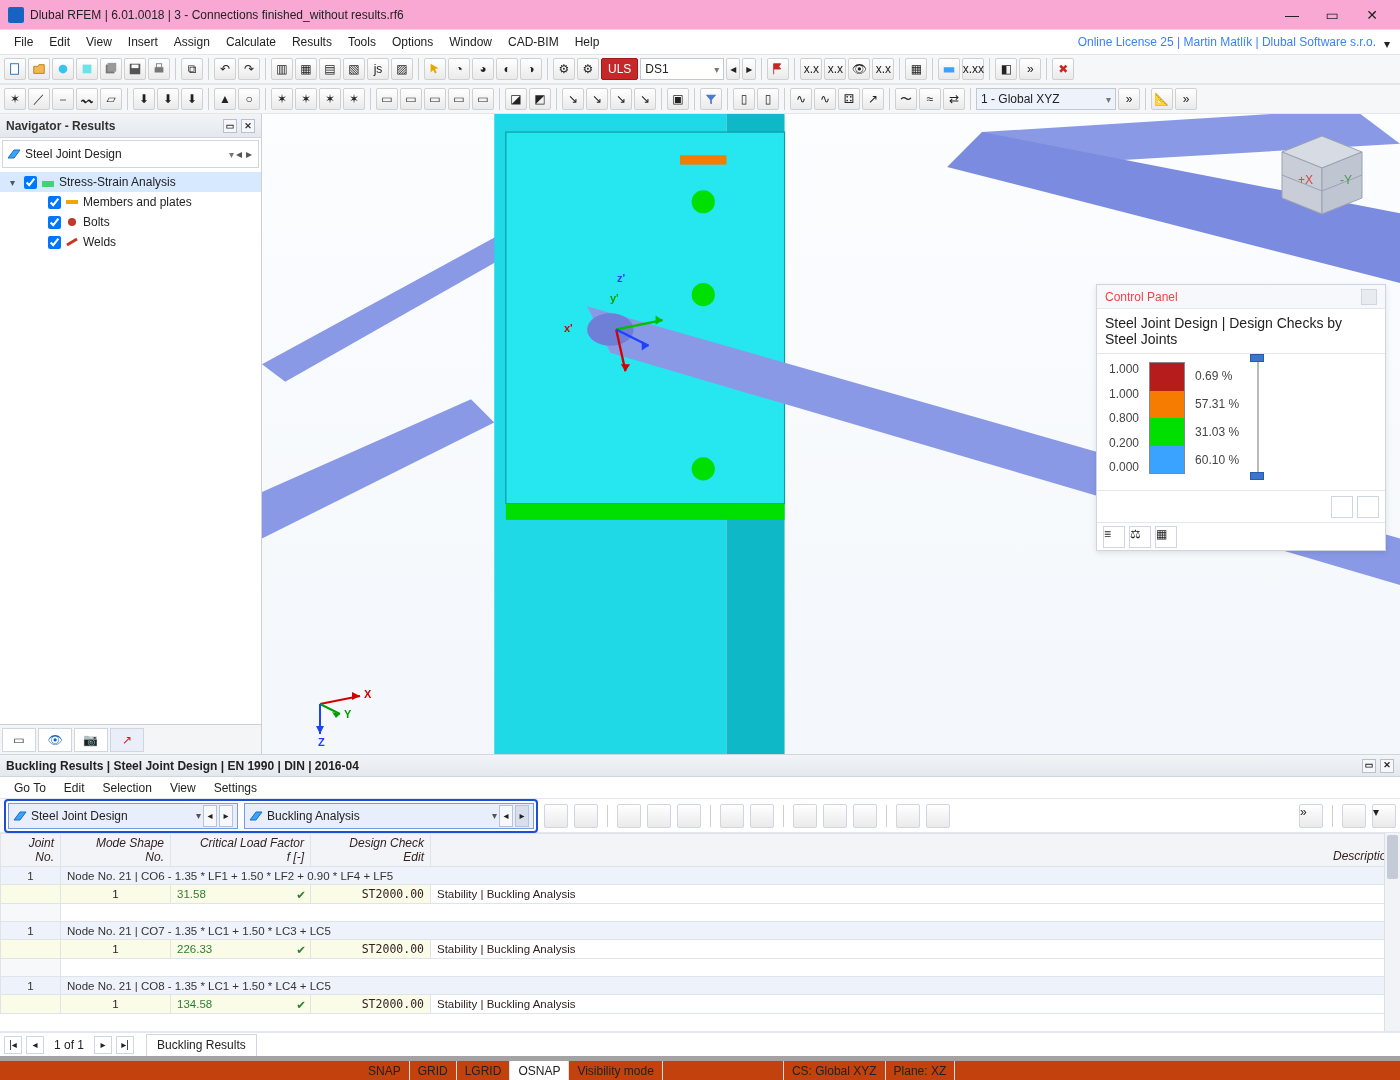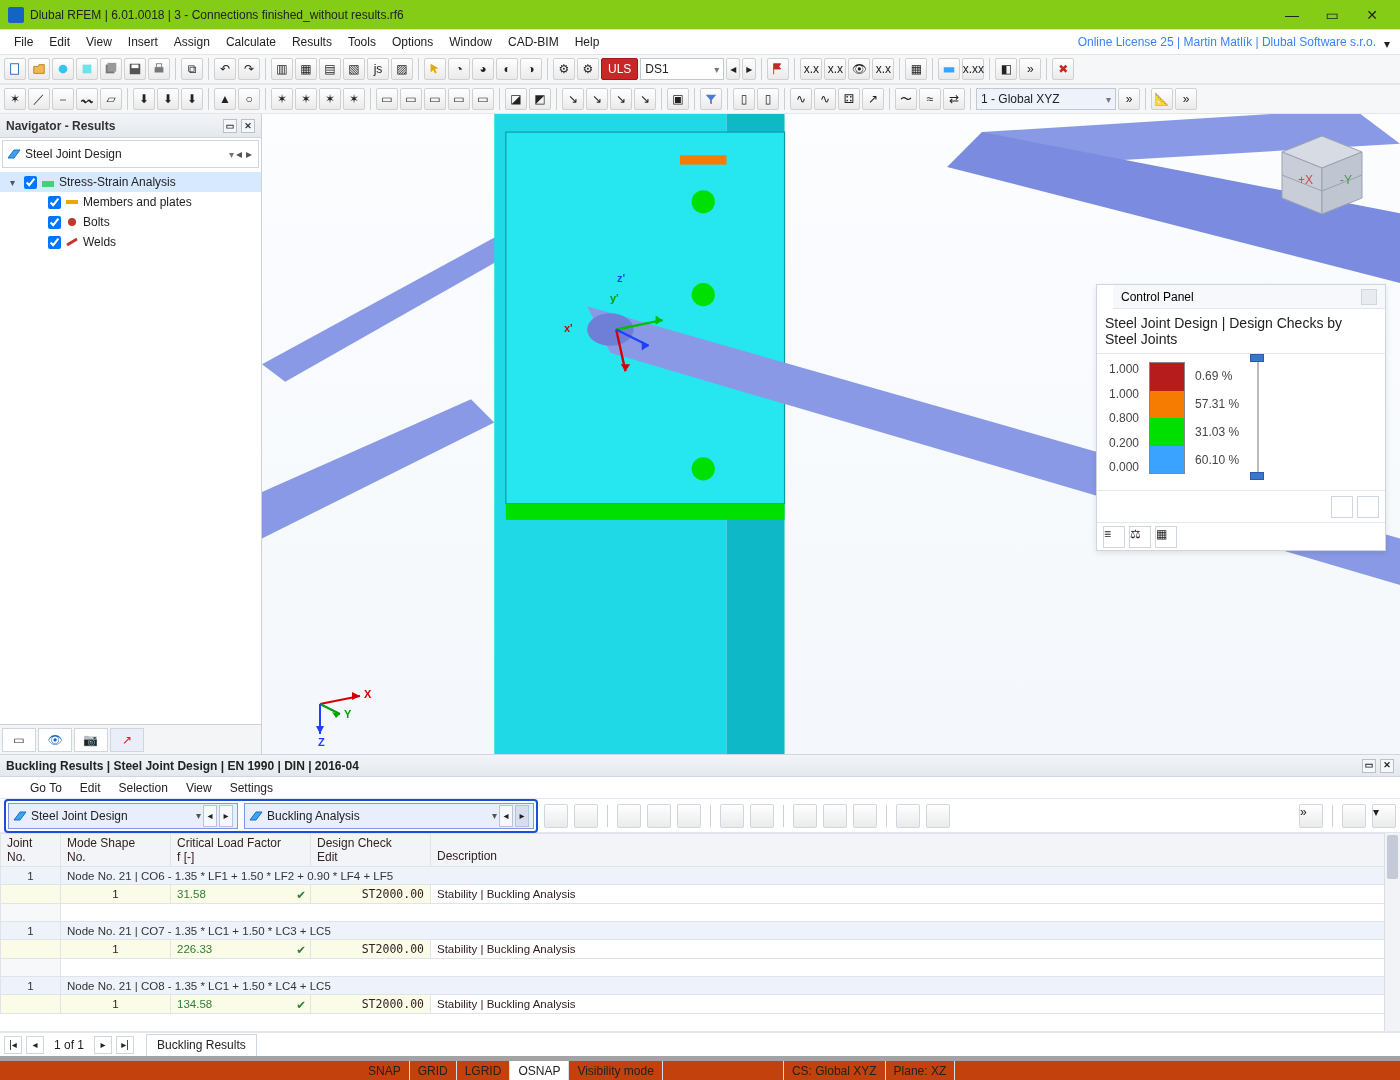--- a/index.html
+++ b/index.html
@@ -1,19 +1,19 @@
 <!DOCTYPE html>
 <html><head>
 <meta charset="utf-8">
 <style>
   * { box-sizing: border-box; margin: 0; padding: 0; font-family: "Segoe UI", Tahoma, sans-serif; font-size: 12px; }
   body { background: #fff; width: 1400px; height: 1080px; overflow: hidden; position: relative; color: #222; }
 
   
-  .titlebar { height: 30px; display: flex; align-items: center; padding: 0 8px; background: #84cc16; border-bottom: 1px solid #e0e0e0; }
+  .titlebar { height: 30px; display: flex; align-items: center; padding: 0 8px; background: #f9a8d4; border-bottom: 1px solid #e0e0e0; }
   .titlebar .app-icon { width: 16px; height: 16px; background: #1565c0; border-radius: 2px; margin-right: 6px; }
   .titlebar .title { flex: 0 0 auto; }
   .titlebar .spacer { flex: 1; }
   .winbtn { width: 40px; height: 28px; text-align: center; line-height: 28px; font-size: 14px; }
 
   
   .menubar { height: 24px; display: flex; align-items: center; padding: 0 6px; background: #fff; }
   .menubar .item { padding: 2px 8px; }
   .menubar .spacer { flex: 1; }
   .menubar .license { color: #3b82f6; padding-right: 4px; margin-left: 40px; }
@@ -55,55 +55,55 @@
   .left-bottom .tico { width:16px; height:12px; }
 
   .left-tabs { height:30px; border-top:1px solid #d0d0d0; display:flex; align-items:center; gap:2px; padding:0 2px; background:#f4f5f7; }
   .left-tabs .tab { width:34px; height:24px; border:1px solid #cfd6df; background:#fff; display:flex; align-items:center; justify-content:center; }
 
   .viewport { flex:1; position:relative; background:linear-gradient(#fbfdff,#f4f7fb); overflow:hidden; }
   .axis-lbl { position:absolute; font-size:11px; font-weight:600; }
 
   
   .ctl-panel { position:absolute; right:14px; top:170px; width:290px; background:#fff; border:1px solid #cfd6df; box-shadow:0 2px 6px rgba(0,0,0,.1); }
-  .ctl-panel .hdr { height:24px; display:flex; align-items:center; padding:0 8px; color:#000000; background:#f6f8fb; border-bottom:1px solid #e3e7ed;margin-left:16px; }
+  .ctl-panel .hdr { height:24px; display:flex; align-items:center; padding:0 8px; color:#ef4444; background:#f6f8fb; border-bottom:1px solid #e3e7ed; }
   .ctl-panel .hdr .x { margin-left:auto; width:16px; height:16px; background:#e8ecf1; border:1px solid #cfd6df; }
   .ctl-panel .sub { padding:6px 8px; font-size:14px; border-bottom:1px solid #e3e7ed; }
   .ctl-panel .body { padding:8px 12px; display:flex; gap:10px; position:relative; }
   .ctl-panel .ticks { display:flex; flex-direction:column; justify-content:space-between; height:112px; text-align:right; font-size:11px; color:#444; }
   .ctl-panel .swatches { display:flex; flex-direction:column; width:36px; height:112px; border:1px solid #888; }
   .ctl-panel .sw { flex:1; }
   .ctl-panel .pct { display:flex; flex-direction:column; justify-content:space-around; height:112px; font-size:11px; color:#444; }
   .ctl-panel .slider { width:18px; height:130px; position:relative; margin-top:-10px; }
   .ctl-panel .slider .track { position:absolute; left:8px; top:8px; bottom:8px; width:2px; background:#bbb; }
   .ctl-panel .slider .thumb { position:absolute; width:14px; height:8px; left:1px; background:#3a76d0; border:1px solid #2a5aa8; }
   .ctl-panel .ftr { height:32px; border-top:1px solid #e3e7ed; display:flex; align-items:center; padding:0 6px; }
   .ctl-panel .ftr .btns-right { margin-left:auto; display:flex; gap:4px; }
   .ctl-panel .ftr .b { width:22px; height:22px; border:1px solid #cfd6df; background:#fff; }
   .ctl-panel .ftabs { height:28px; border-top:1px solid #e3e7ed; display:flex; align-items:center; gap:4px; padding:0 6px; }
 
   .orient-cube { position:absolute; right:28px; top:8px; width:110px; height:100px; }
 
   
   .lower { height: 302px; background:#fff; border-top:1px solid #cfd6df; display:flex; flex-direction:column; }
   .lower .hdr { height:22px; background:linear-gradient(#f2f4f7,#e4e8ee); border-bottom:1px solid #cfd6df; display:flex; align-items:center; padding:0 6px; font-weight:600; }
-  .lower .menubar2 { height:22px; display:flex; align-items:center; gap:2px; padding:0 22px; border-bottom:1px solid #e3e7ed; }
+  .lower .menubar2 { height:22px; display:flex; align-items:center; gap:2px; padding:0 6px; border-bottom:1px solid #e3e7ed; }
   .lower .menubar2 .m { padding:0 8px; }
   .lower .tbar { height:34px; display:flex; align-items:center; padding:2px 4px; gap:6px; border-bottom:1px solid #e3e7ed; }
   .lower .tbar .picker { height:26px; background:#e8eefc; border:1px solid #7a9ae6; display:flex; align-items:center; padding:0 4px; min-width:230px; }
   .lower .tbar .picker .ico { width:14px; height:14px; margin-right:4px; }
   .lower .tbar .picker .arrow { margin-left:auto; color:#555; font-size:10px; }
   .lower .tbar .picker .step { width:14px; height:22px; border:1px solid #b9c3d7; background:#f6f8fb; text-align:center; line-height:20px; font-size:10px; margin-left:2px; }
   .lower .tbar .picker-wrap { border:2px solid #1d4ed8; border-radius:4px; padding:2px; display:flex; gap:6px; }
   .lower .tbar .tbtn { width:24px; height:24px; border:1px solid #cfd6df; background:linear-gradient(#fff,#eaeaea); border-radius:2px; }
 
   .lower .grid { flex:1; overflow:auto; border-bottom:1px solid #e3e7ed; position:relative; }
   .lower table { border-collapse:collapse; width:100%; }
   .lower th, .lower td { border:1px solid #dfe3ea; padding:2px 6px; font-size:11.5px; color:#322; height:18px; }
-  .lower th { background:#f2f4f7; font-weight:400; text-align:left; }
+  .lower th { background:#f2f4f7; font-weight:400; text-align:right;font-style:italic; }
   .lower td.num { text-align:center; background:#f7f8fa; }
   .lower tr.group td { background:#eef3fb; color:#333; }
   .lower tr.data td { background:#fbfce8; }
   .lower tr.data td.desc { background:#fff; }
   .lower td.ck { color:#2e7d32; text-align:left; padding-right:18px; position:relative; }
   .lower td.ck::after { content:"✔"; color:#2e7d32; position:absolute; right:4px; }
   .lower .vscroll { position:absolute; right:0; top:0; bottom:0; width:16px; background:#f1f3f6; border-left:1px solid #dadfe7; }
   .lower .vscroll .thumb { position:absolute; left:2px; right:2px; top:2px; height:44px; background:#c5cbd6; border-radius:2px; }
 
   .lower .pager { height:24px; display:flex; align-items:center; padding:0 4px; gap:4px; border-top:1px solid #e3e7ed; }

